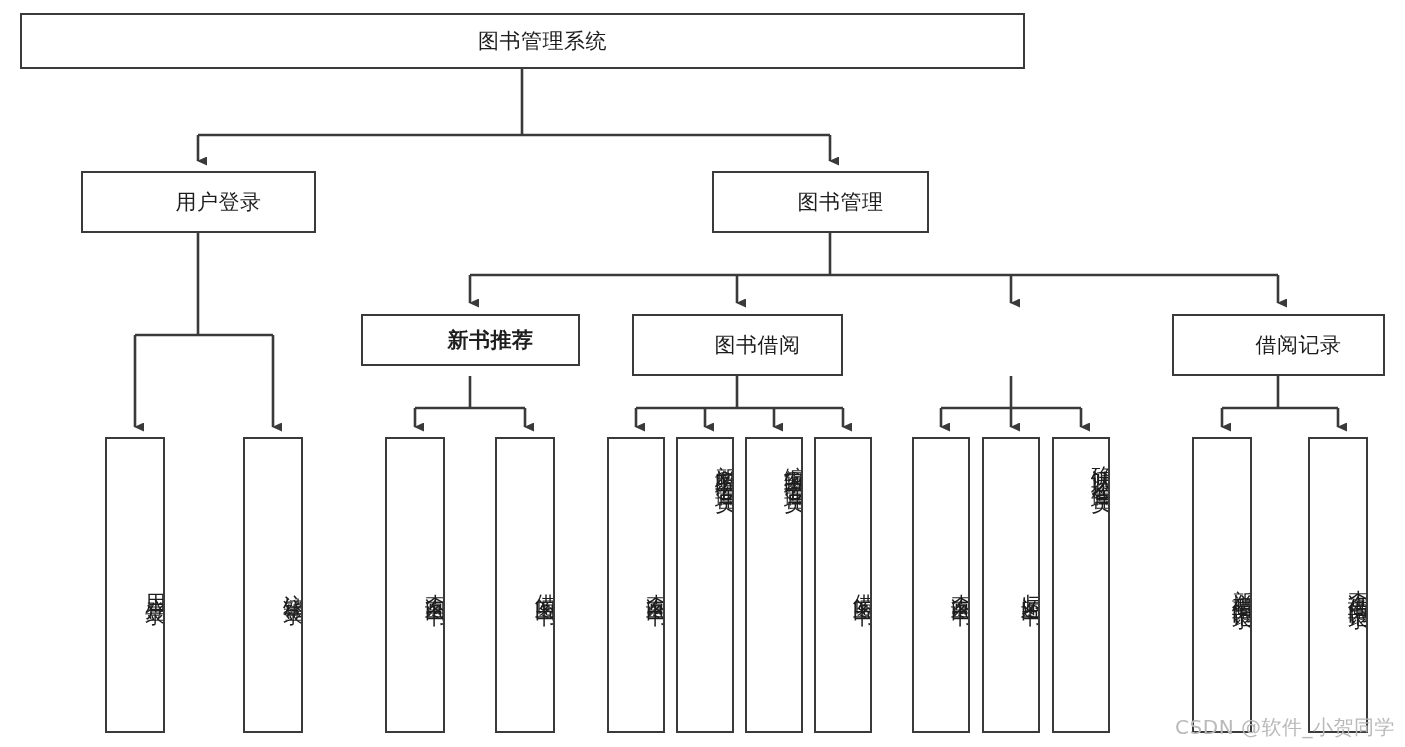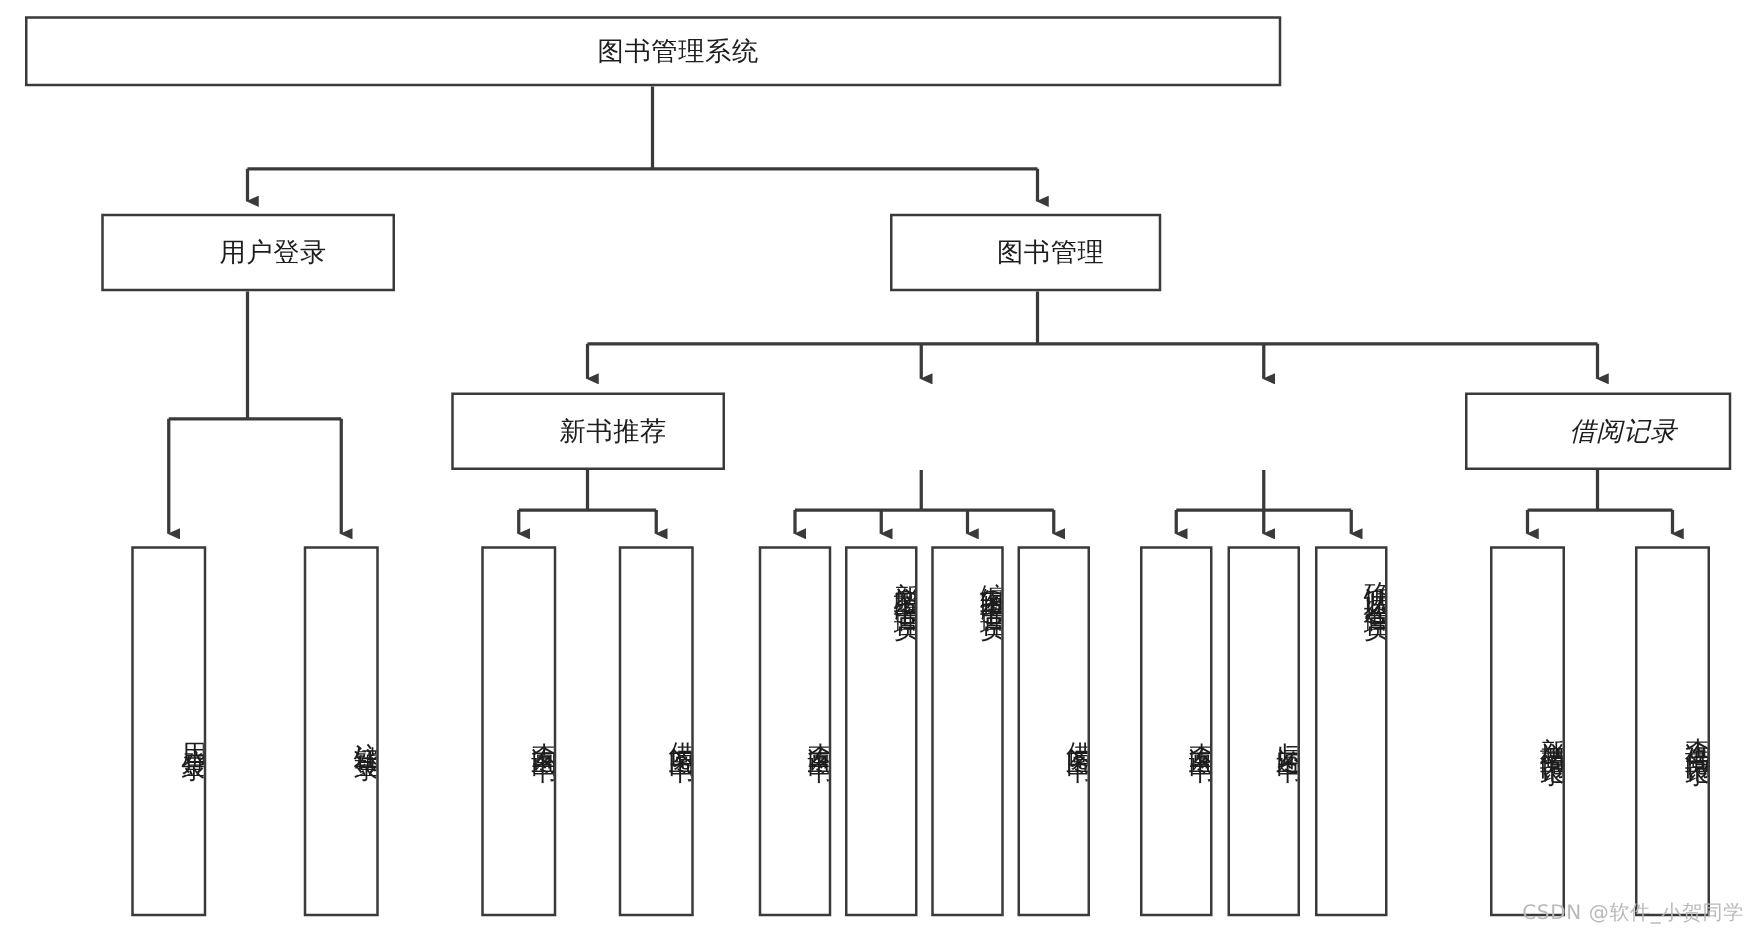--- a/index.html
+++ b/index.html
@@ -61,21 +61,21 @@
     line-height: 1;
   }
   .node.vertical.midtext {
     align-items: center;
     padding-top: 0;
   }
   #watermark {
     position: absolute;
     right: 10px;
     bottom: 6px;
-    font-size: 16px;
+    font-size: 20px;
     color: #b9b9b9;
     white-space: nowrap;
     letter-spacing: 0.5px;
     margin-top: 33px;
   }
 </style>
 </head>
 <body>
 
 <div id="diagram-root">
@@ -134,24 +134,27 @@
     <span class="node-label">图书管理系统</span>
   </div>
 
   <div class="node horizontal" style="left:81px; top:171px; width:235px; height:62px;">
     <span class="node-label">用户登录</span>
   </div>
   <div class="node horizontal" style="left:712px; top:171px; width:217px; height:62px;">
     <span class="node-label">图书管理</span>
   </div>
 
-  <div class="node horizontal" style="left:361px; top:314px; width:219px; height:62px;">
+  <div class="node horizontal" style="left:361px; top:314px; width:219px; height:52px;font-weight:bold;">
     <span class="node-label">新书推荐</span>
   </div>
-  <div class="node horizontal" style="left:1172px; top:314px; width:213px; height:62px;font-style:italic;">
+  <div class="node horizontal" style="left:632px; top:314px; width:211px; height:62px;">
+    <span class="node-label">图书借阅</span>
+  </div>
+  <div class="node horizontal" style="left:1172px; top:314px; width:213px; height:62px;">
     <span class="node-label">借阅记录</span>
   </div>
 
   <div class="node vertical midtext" style="left:105px; top:437px; width:60px; height:296px;">
     <span class="node-label">用户登录</span>
   </div>
   <div class="node vertical midtext" style="left:243px; top:437px; width:60px; height:296px;">
     <span class="node-label">注销登录</span>
   </div>
 

